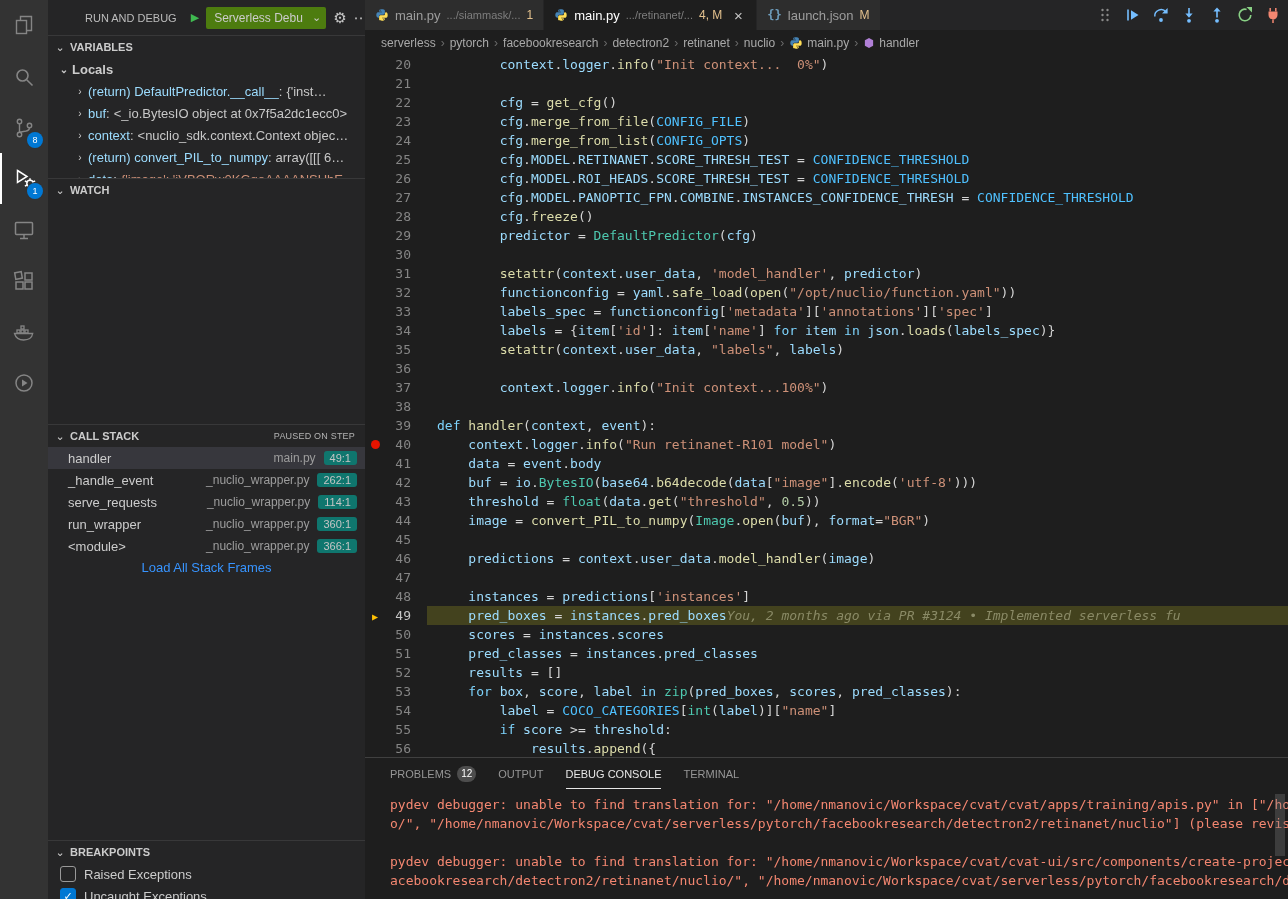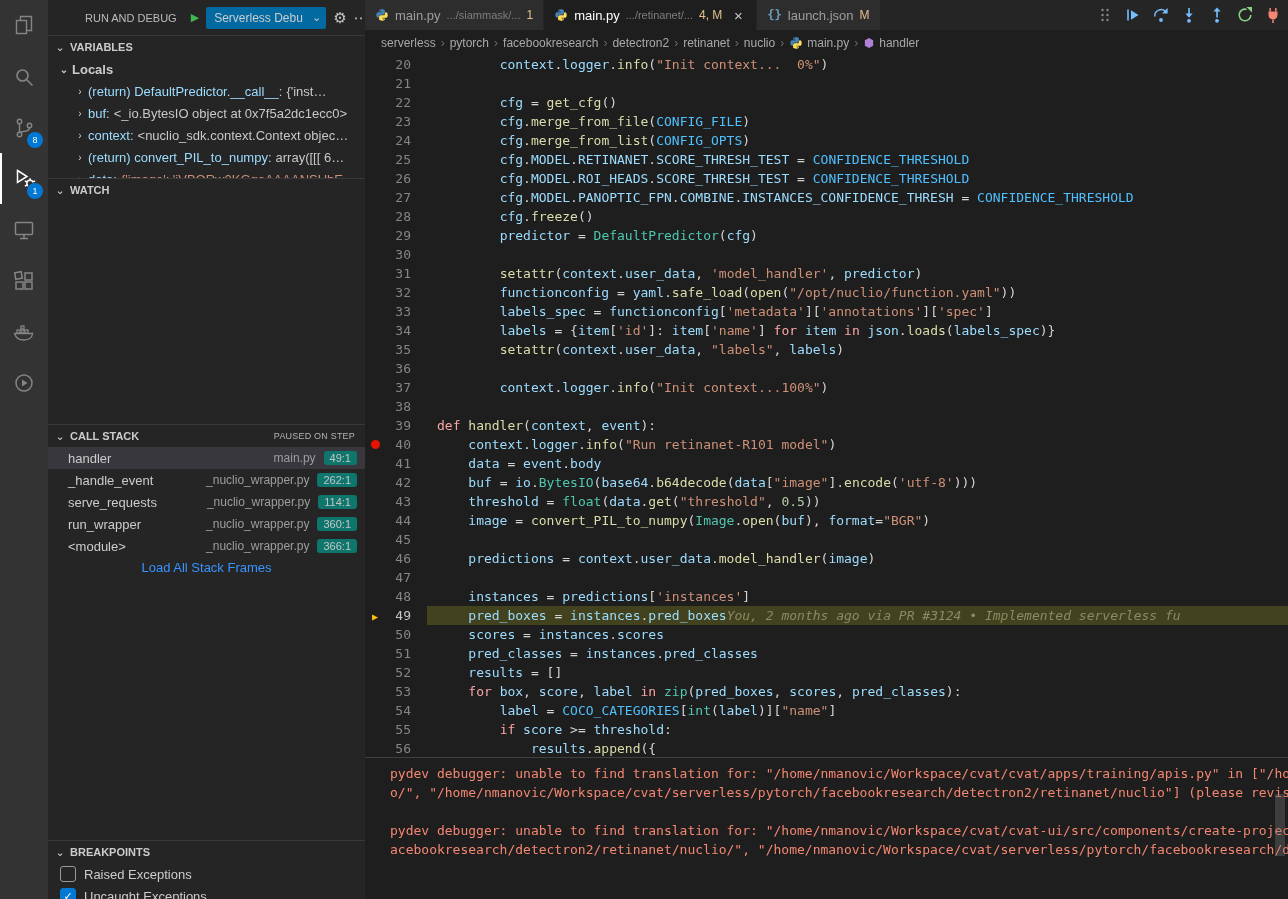--- a/index.html
+++ b/index.html
@@ -13,21 +13,21 @@
   .act-item.active { color:#ffffff; border-left:2px solid #ffffff; }
   .act-item svg { width:24px; height:24px; }
   .act-badge { position:absolute; right:5px; bottom:5px; min-width:16px; height:16px; padding:0 3px; border-radius:9px; background:#0078d4; color:#fff; font-size:9px; line-height:16px; text-align:center; box-shadow:0 0 0 1px #333; }
 
   
   #sidebar { width:317px; background:#252526; flex:none; display:flex; flex-direction:column; overflow:hidden; }
   .side-header { height:35px; flex:none; display:flex; align-items:center; padding:0 10px 0 20px; gap:7px; }
   .side-title { font-size:11px; color:#bcbcbc; white-space:nowrap;padding-left:17px; }
   .spacer { flex:1; }
   .start-btn { color:#3fb950; font-size:11px; cursor:pointer; }
-  .config-select { display:flex; align-items:center; height:22px; background:#0369a1; border-radius:2px; padding:0 5px 0 8px; font-size:12px; color:#cccccc; width:120px; white-space:nowrap; overflow:hidden; cursor:pointer; flex:none; }
+  .config-select { display:flex; align-items:center; height:22px; background:#4d7c0f; border-radius:2px; padding:0 5px 0 8px; font-size:12px; color:#cccccc; width:120px; white-space:nowrap; overflow:hidden; cursor:pointer; flex:none; }
   .config-select .chev { margin-left:auto; color:#cccccc; font-size:11px; }
   .hdr-ico { color:#c5c5c5; font-size:15px; cursor:pointer; line-height:1; }
   .section { display:flex; flex-direction:column; overflow:hidden; border-top:1px solid rgba(128,128,128,0.22); }
   .sec-header { height:22px; flex:none; display:flex; align-items:center; font-size:11px; font-weight:700; color:#cccccc; padding-left:4px; gap:2px; cursor:pointer; }
   .sec-header .chev { width:16px; text-align:center; font-weight:400; color:#cccccc; flex:none; }
   .sec-status { margin-left:auto; margin-right:10px; font-size:9px; font-weight:400; color:#b3b3b3; letter-spacing:.2px; }
   .sec-variables { height:143px; flex:none; }
   .sec-watch { height:246px; flex:none; }
   .sec-callstack { height:416px; flex:none; }
   .sec-breakpoints { flex:1; }
@@ -72,21 +72,21 @@
   #editor { flex:1; overflow:hidden; position:relative; font-family:"DejaVu Sans Mono","Liberation Mono",monospace; font-size:13px; }
   .code-row { display:flex; height:19px; line-height:19px; }
   .code-row.current { background:linear-gradient(90deg, transparent 62px, #43421e 62px); }
   .glyph { width:20px; flex:none; text-align:center; cursor:pointer; }
   .bp-dot { display:inline-block; width:9px; height:9px; border-radius:50%; background:#e51400; margin-top:5px; }
   .cur-arrow { color:#ffc104; font-size:10px; }
   .ln { width:26px; flex:none; text-align:right; color:#858585; }
   .code-row.current .ln { color:#c6c6c6; }
   .code { flex:1; margin-left:26px; white-space:pre; overflow:hidden; }
   .blame { color:#8a8a66; font-style:italic; }
-  .tok-kw { color:#fca5a5; } .tok-str { color:#ce9178; } .tok-num { color:#b5cea8; }
+  .tok-kw { color:#7dd3fc; } .tok-str { color:#ce9178; } .tok-num { color:#b5cea8; }
   .tok-fn { color:#dcdcaa; } .tok-cls { color:#4ec9b0; } .tok-const { color:#4fc1ff; }
   .tok-var { color:#9cdcfe; } .tok-pun { color:#d4d4d4; }
 
   
   #panel { height:142px; flex:none; border-top:1px solid #404040; display:flex; flex-direction:column; position:relative; }
   .panel-tabs { height:31px; flex:none; display:flex; align-items:center; gap:22px; padding-left:25px; }
   .panel-tab { font-size:11px; color:#969696; cursor:pointer; display:flex; align-items:center; gap:6px; height:100%; }
   .panel-tab.active { color:#e7e7e7; box-shadow: inset 0 -1px 0 #e7e7e7; }
   .panel-badge { background:#4d4d4d; color:#ffffff; font-size:10px; min-width:18px; height:16px; line-height:16px; border-radius:9px; text-align:center; padding:0 4px; }
   .console { flex:1; overflow:hidden; padding:6px 0 0 25px; font-family:"DejaVu Sans Mono","Liberation Mono",monospace; font-size:13px; line-height:19px; color:#f48771; white-space:pre; }
@@ -604,17 +604,32 @@
             <div class="code">        <span class="tok-kw">if</span> <span class="tok-var">score</span> <span class="tok-pun">&gt;</span><span class="tok-pun">=</span> <span class="tok-var">threshold</span><span class="tok-pun">:</span></div>
           </div>
           <div class="code-row">
             <div class="glyph"></div>
             <div class="ln">56</div>
             <div class="code">            <span class="tok-var">results</span><span class="tok-pun">.</span><span class="tok-fn">append</span><span class="tok-pun">(</span><span class="tok-pun">{</span></div>
           </div>
         </div>
     </div>
     <div id="panel">
+      <div class="panel-tabs" id="paneltabs">
+          <div class="panel-tab">
+            <span>PROBLEMS</span>
+            <span class="panel-badge">12</span>
+          </div>
+          <div class="panel-tab">
+            <span>OUTPUT</span>
+          </div>
+          <div class="panel-tab active">
+            <span>DEBUG CONSOLE</span>
+          </div>
+          <div class="panel-tab">
+            <span>TERMINAL</span>
+          </div>
+        </div>
       <div class="console" id="console"><div>pydev debugger: unable to find translation for: "/home/nmanovic/Workspace/cvat/cvat/apps/training/apis.py" in ["/home/nmanovic/W</div><div>o/", "/home/nmanovic/Workspace/cvat/serverless/pytorch/facebookresearch/detectron2/retinanet/nuclio"] (please revise your path m</div><div>&nbsp;</div><div>pydev debugger: unable to find translation for: "/home/nmanovic/Workspace/cvat/cvat-ui/src/components/create-project-page/create</div><div>acebookresearch/detectron2/retinanet/nuclio/", "/home/nmanovic/Workspace/cvat/serverless/pytorch/facebookresearch/detectron2/ret</div></div>
       <div class="panel-scroll"></div>
     </div>
   </div>
 </div>
 
 </body></html>

